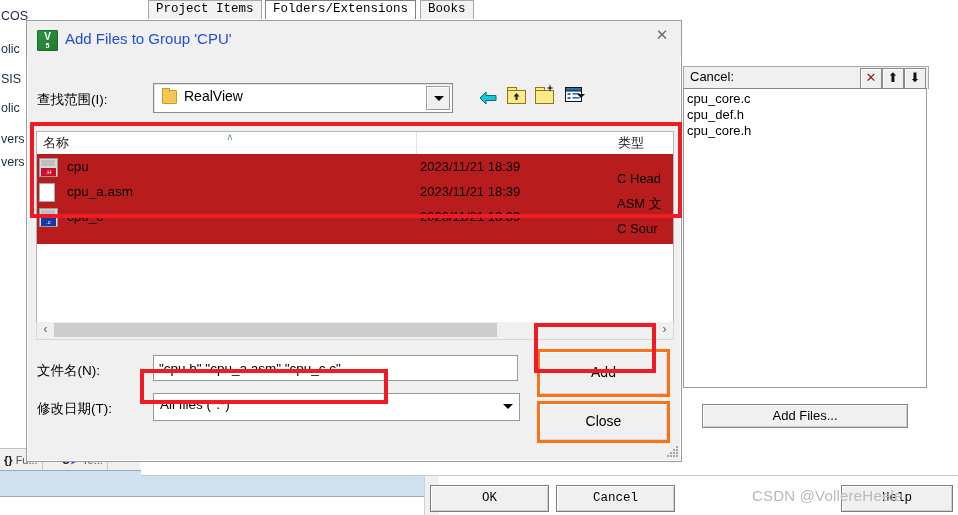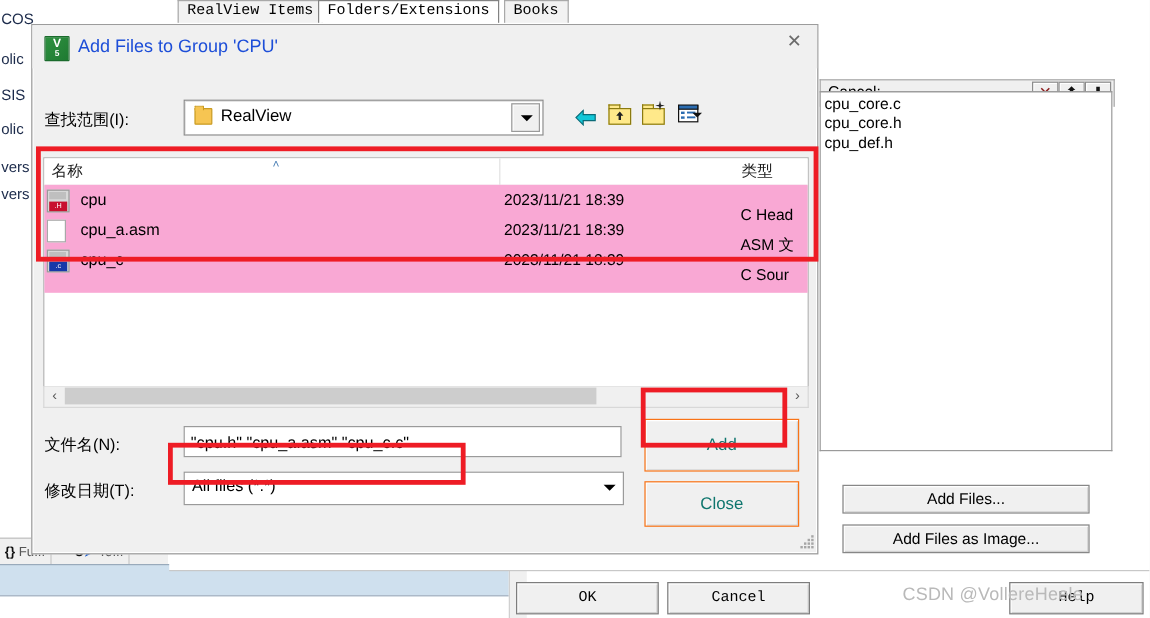--- a/index.html
+++ b/index.html
@@ -51,21 +51,21 @@
     left:683px;top:66px;width:244px;height:22px;background:#f0f0f0;
     border:1px solid #a8a8a8;border-bottom:none;
   }
   #files-label{left:690px;top:69px;font-size:13px;color:#000;}
   .sqbtn{
     position:absolute;width:20px;height:19px;background:#f0f0f0;
     border:1px solid #8c8c8c;box-shadow:inset 1px 1px 0 #ffffff;
     text-align:center;line-height:18px;font-size:13px;color:#111;
   }
   #files-listbox{
-    left:683px;top:76px;width:244px;height:300px;background:#ffffff;
+    left:683px;top:88px;width:244px;height:300px;background:#ffffff;
     border:1px solid #9a9a9a;border-top:1px solid #868686;
     padding:2px 0 0 3px;box-sizing:border-box;
   }
   .fitem{font-size:13px;line-height:16px;color:#000;height:16px;white-space:nowrap;}
   .widebtn{
     position:absolute;left:702px;width:204px;height:22px;background:#f0f0f0;
     border:1px solid #878787;box-shadow:inset 1px 1px 0 #ffffff, inset -1px -1px 0 #d2d2d2;
     text-align:center;line-height:21px;font-size:13px;color:#000;
   }
 
@@ -143,21 +143,21 @@
   .folder-ic .body{position:absolute;left:0;top:3px;width:17px;height:12px;background:#ffe98a;border:1px solid #8a7a10;}
   .folder-ic .tab{position:absolute;left:0;top:0px;width:8px;height:4px;background:#ffe98a;border:1px solid #8a7a10;border-bottom:none;}
 
   
   #listframe{left:9px;top:110px;width:636px;height:190px;background:#ffffff;border:1px solid #b4b4b4;}
   #list-hdr{position:absolute;left:0;top:0;width:636px;height:22px;background:#ffffff;border-bottom:1px solid #e2e2e2;}
   .colhdr{position:absolute;top:0;height:22px;line-height:21px;font-size:13px;color:#1a1a1a;
           border-right:1px solid #e2e2e2;padding-left:6px;box-sizing:border-box;white-space:nowrap;}
   #sortmark{position:absolute;left:190px;top:0px;font-size:10px;color:#4a7fb5;}
 
-  #rows{position:absolute;left:0;top:22px;width:636px;height:90px;background:#f9a8d4;}
+  #rows{position:absolute;left:0;top:22px;width:636px;height:90px;background:#b91c1c;}
   .frow{position:relative;height:25px;line-height:25px;}
   .fname{position:absolute;left:6px;top:0;font-size:13.5px;white-space:nowrap;padding-left:24px;}
   .fdate{position:absolute;left:383px;top:0;font-size:13px;white-space:nowrap;}
   .ftype{position:absolute;left:580px;top:12px;font-size:13px;white-space:nowrap;text-align:center;}
 
   .ic-doc{position:absolute;left:2px;top:4px;width:14px;height:17px;background:#ffffff;border:1px solid #a8a8a8;}
   .ic-src{position:absolute;left:2px;top:4px;width:17px;height:17px;background:#d8d8d8;border:1px solid #9a9a9a;}
   .ic-src .badge{position:absolute;left:1px;bottom:0px;width:15px;height:8px;line-height:8px;
                  font-size:6px;color:#fff;text-align:center;font-family:"Liberation Sans",sans-serif;}
   .ic-src .bar{position:absolute;left:1px;top:1px;width:14px;height:6px;background:#bfbfbf;}
@@ -174,23 +174,23 @@
     font-size:13.5px;line-height:25px;padding-left:5px;box-sizing:border-box;color:#000;overflow:hidden;white-space:nowrap;
   }
   #lbl-ftype{left:10px;top:379px;font-size:13.5px;white-space:nowrap;}
   #ftype-combo{
     left:126px;top:372px;width:365px;height:26px;background:#ffffff;border:1px solid #9a9a9a;
   }
   #ftype-text{left:6px;top:3px;font-size:13.5px;color:#000;}
   #ftype-arrow-box{position:absolute;right:2px;top:2px;width:20px;height:20px;background:#ffffff;}
 
   .dlgbtn{
-    position:absolute;background:#f0f0f0;border:1px solid #f97316;
+    position:absolute;background:#f0f0f0;border:3px solid #f97316;
     box-shadow:inset 1px 1px 0 #ffffff, inset -1px -1px 0 #d5d5d5;
-    text-align:center;font-size:14px;color:#0f766e;
+    text-align:center;font-size:14px;color:#000000;
   }
   #btn-add{left:510px;top:328px;width:127px;height:42px;line-height:41px;}
   #btn-close{left:510px;top:380px;width:127px;height:36px;line-height:35px;}
 
   #grip{right:2px;bottom:2px;width:13px;height:13px;}
   #grip i{position:absolute;background:#a6a6a6;height:2px;width:2px;}
 
   
   .annot{position:absolute;border:4px solid #ee1c25;box-sizing:border-box;pointer-events:none;}
   #an-list{left:30px;top:122px;width:652px;height:96px;}
@@ -222,39 +222,38 @@
     </div>
   </div>
   <div class="abs" id="bl-panel"></div>
   <div class="abs" id="bl-panel2"></div>
   <div class="abs" id="bl-scroll"></div>
 
   <div class="abs" id="bg-inner-white"></div>
   <div class="abs" id="bg-body" style="background:transparent;border:none;"></div>
 
   <div class="abs" id="top-tabs">
-    <div class="ptab" style="left:8px">RealView Items</div>
+    <div class="ptab" style="left:8px">Project Items</div>
     <div class="ptab sel" style="left:125px">Folders/Extensions</div>
     <div class="ptab" style="left:280px">Books</div>
   </div>
 
   <div class="abs" id="files-hdr"></div>
   <div class="abs" id="files-label">Cancel:</div>
   <div class="abs sqbtn" style="left:860px;top:68px;color:#8b1a1a;">✕</div>
   <div class="abs sqbtn" style="left:882px;top:68px;">⬆</div>
   <div class="abs sqbtn" style="left:904px;top:68px;">⬇</div>
 
   <div class="abs" id="files-listbox">
     <div class="fitem">cpu_core.c</div>
+    <div class="fitem">cpu_def.h</div>
     <div class="fitem">cpu_core.h</div>
-    <div class="fitem">cpu_def.h</div>
   </div>
 
   <div class="abs widebtn" style="top:404px">Add Files...</div>
-  <div class="abs widebtn" style="top:437px">Add Files as Image...</div>
 
   <div class="abs" id="bg-footsep"></div>
   <div class="footbtn" style="left:430px;width:117px;">OK</div>
   <div class="footbtn" style="left:556px;width:117px;">Cancel</div>
   <div class="footbtn" style="left:841px;width:110px;">Help</div>
 
   <div class="abs" id="watermark">CSDN @VollereHeele</div>
 </div>
 
 <div class="abs" id="dlg">

